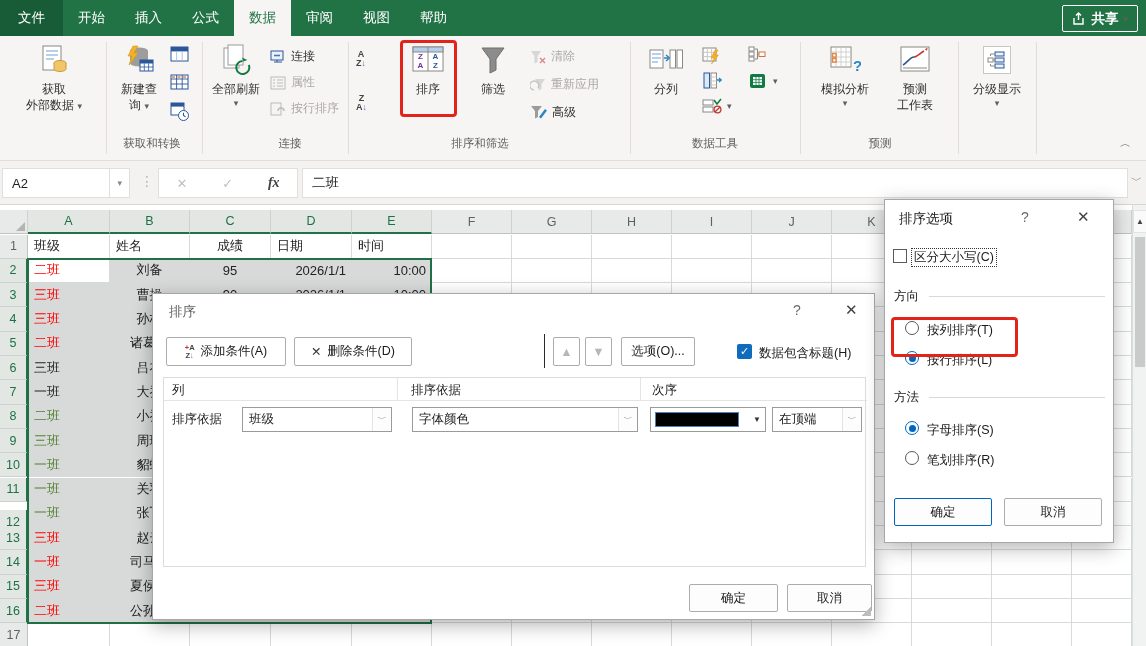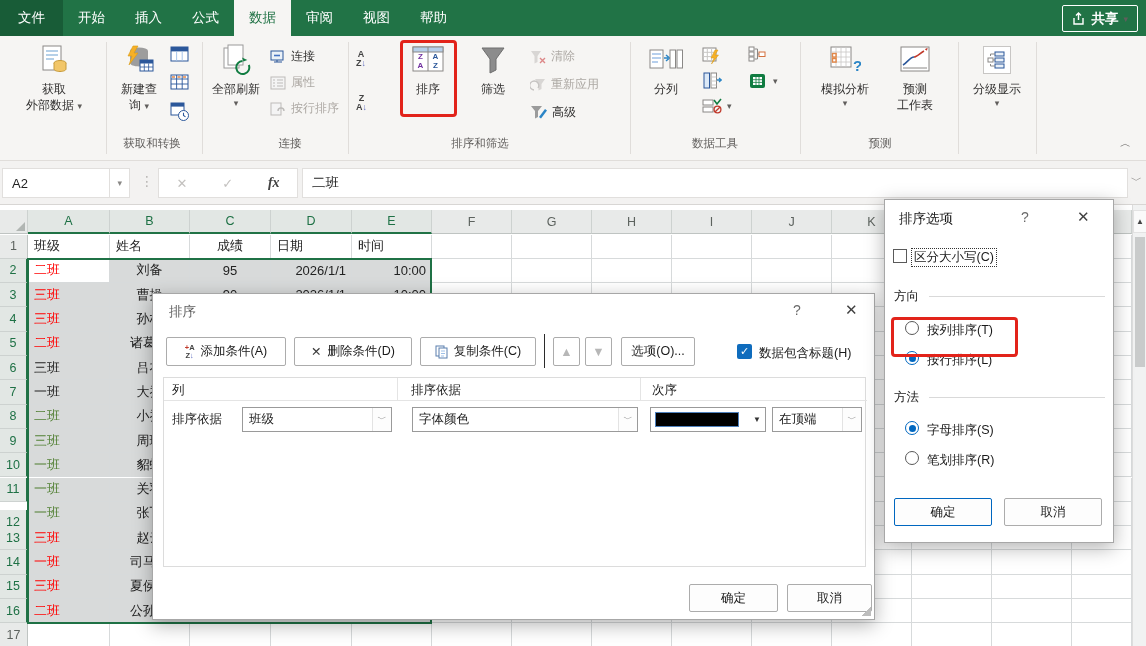--- a/index.html
+++ b/index.html
@@ -659,28 +659,20 @@
     <div class="dlg-x" style="left:692px;top:7px;">✕</div>
 
     <div class="sd-btn" style="left:13px;top:43px;width:120px;">
       <span class="azicon" style="font-size:7.5px;"><span style="color:#c0392b;">+</span>A<br>Z<span class="ar">↓</span></span>
       <span>添加条件(A)</span>
     </div>
     <div class="sd-btn" style="left:141px;top:43px;width:118px;">
       <span style="color:#3b3b3b;font-weight:bold;">✕</span>
       <span>删除条件(D)</span>
     </div>
-    <div class="sd-btn" style="left:267px;top:43px;width:116px;">
-      <svg width="13" height="14" viewBox="0 0 13 14">
-          <rect x="1" y="1" width="8" height="10" fill="#fff" stroke="#5a7fae"></rect>
-          <rect x="4" y="3" width="8" height="10" fill="#fff" stroke="#5a7fae"></rect>
-          <path d="M6 6h4M6 8.5h4M6 11h3" stroke="#9ec0e8"></path>
-        </svg>
-      <span>复制条件(C)</span>
-    </div>
     <div style="position:absolute;left:391px;top:40px;width:1px;height:34px;background:#2b2b2b;"></div>
     <div class="sd-btn" style="left:400px;top:43px;width:27px;color:#b7b7b7;">▲</div>
     <div class="sd-btn" style="left:432px;top:43px;width:27px;color:#b7b7b7;">▼</div>
     <div class="sd-btn" style="left:468px;top:43px;width:74px;">
       <span>选项(O)...</span>
     </div>
     <div style="position:absolute;left:584px;top:50px;width:15px;height:15px;background:#0f6cbd;border-radius:2px;display:flex;align-items:center;justify-content:center;color:#fff;font-size:11px;">✓</div>
     <div class="rlabel" style="left:606px;top:51px;">数据包含标题(H)</div>
 
     <div style="position:absolute;left:10px;top:83px;width:703px;height:190px;border:1px solid #dcdcdc;background:#fff;">

